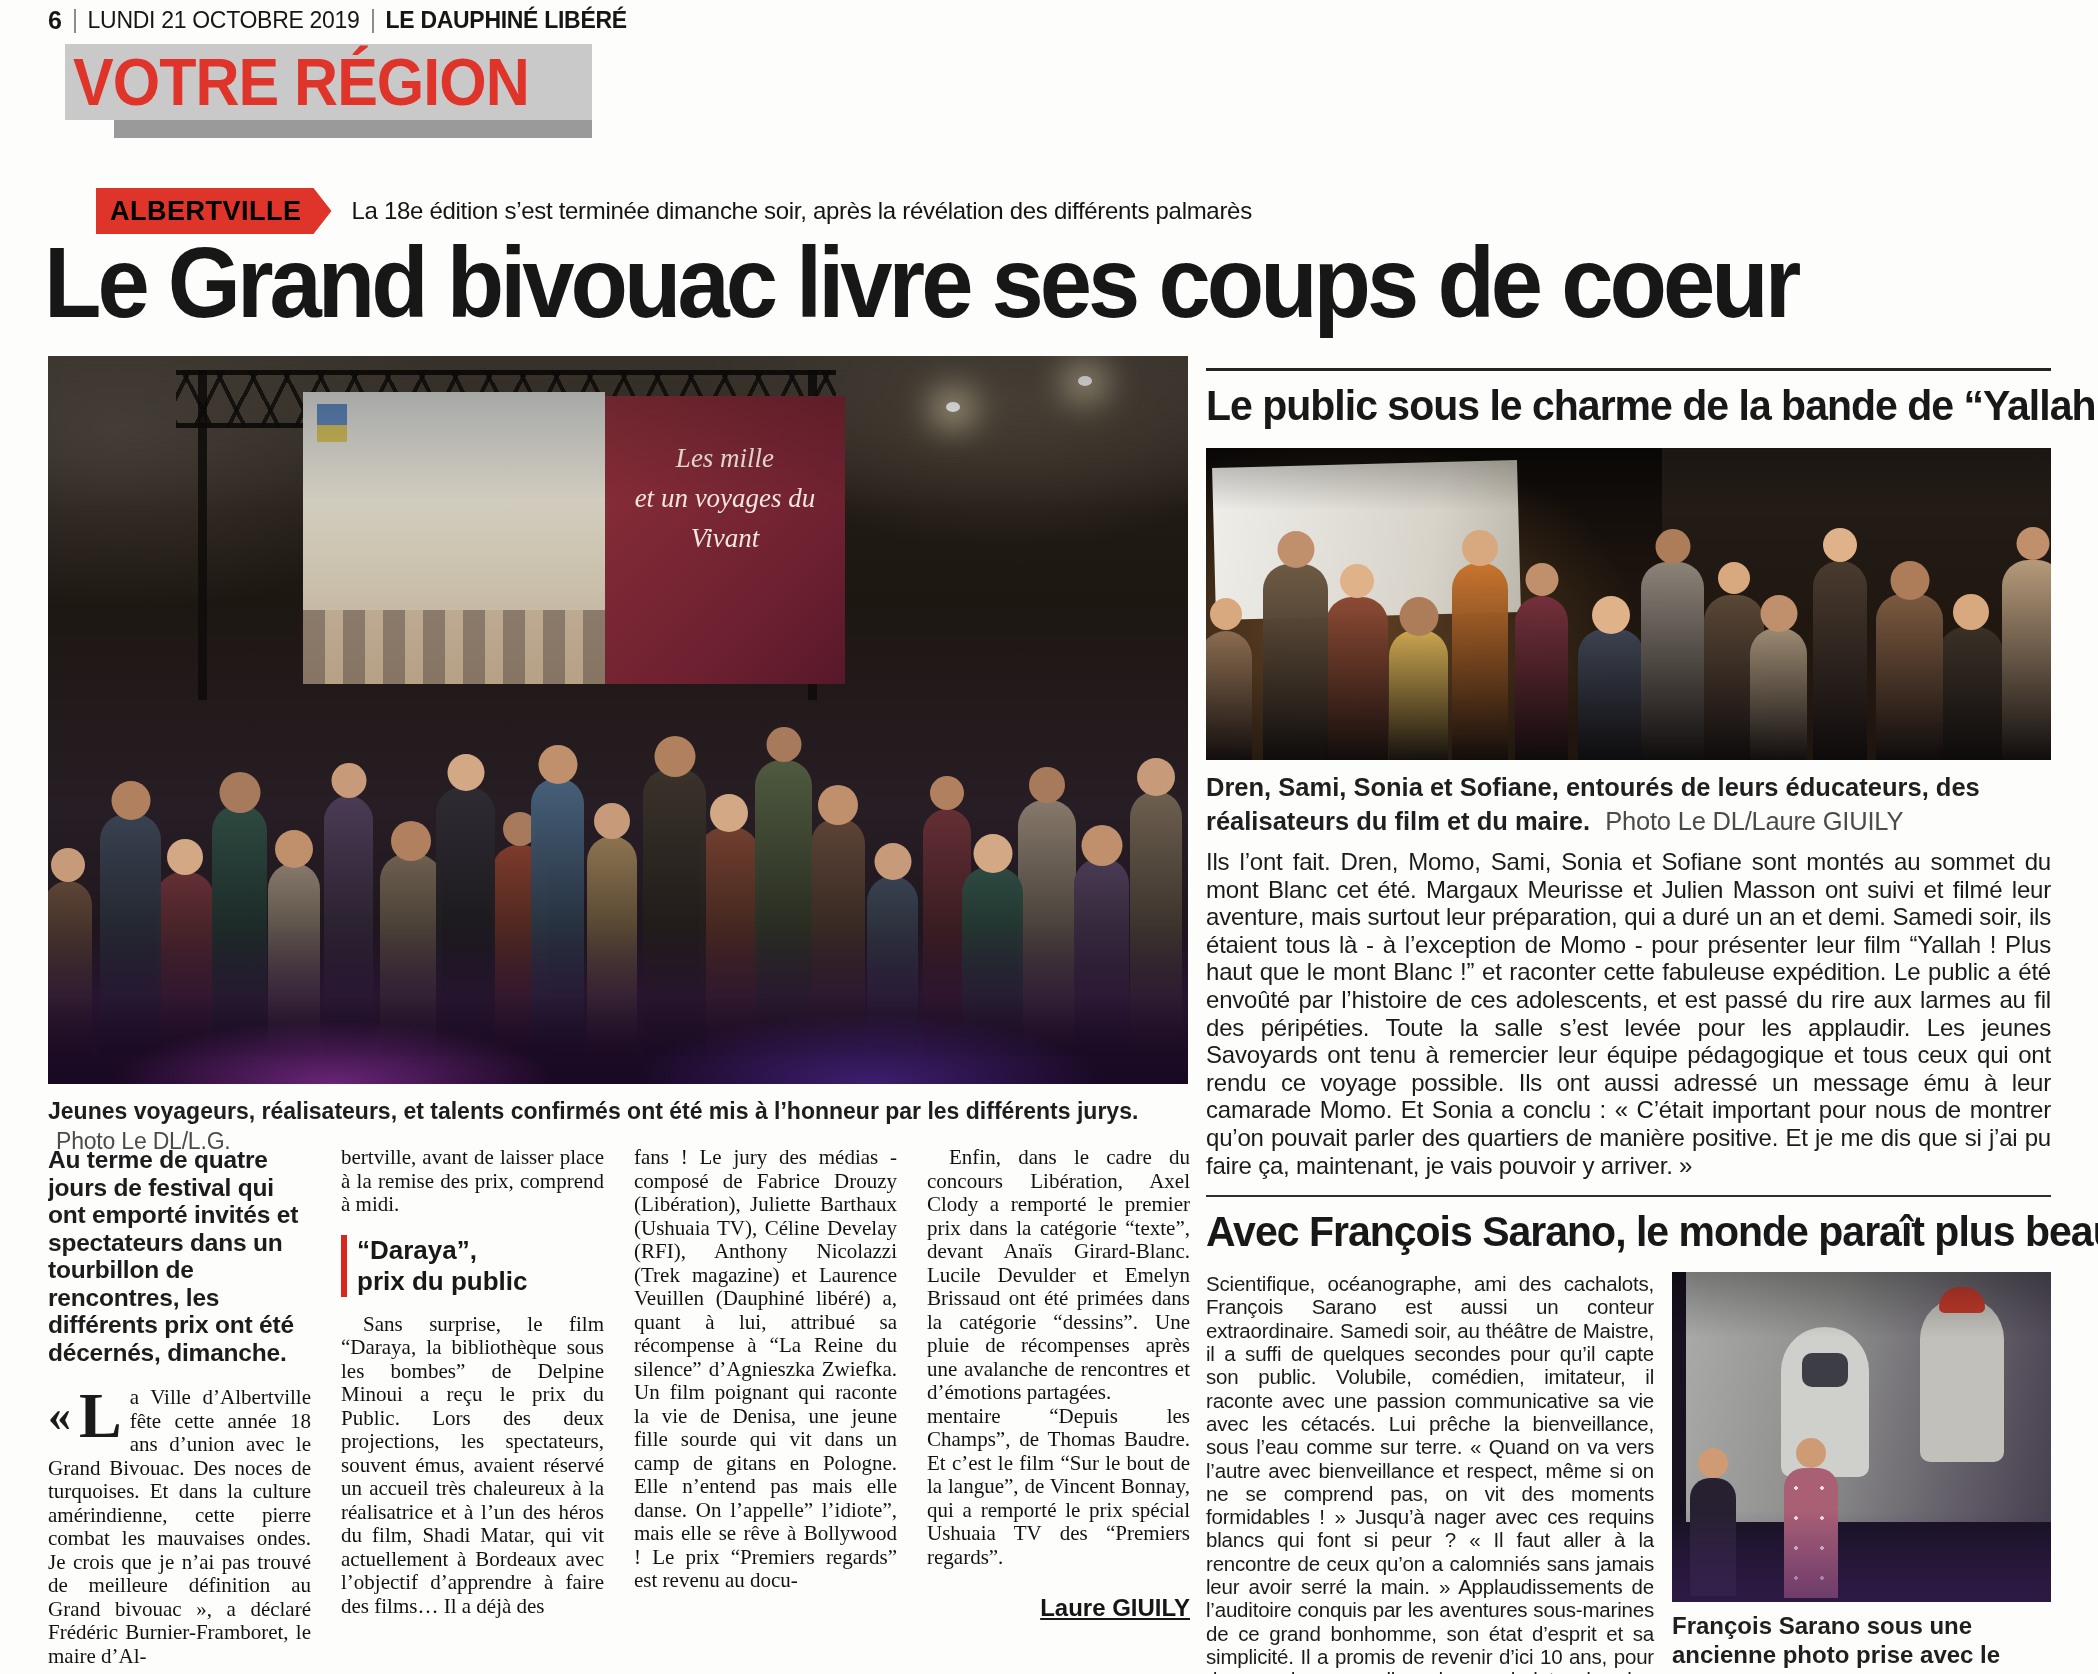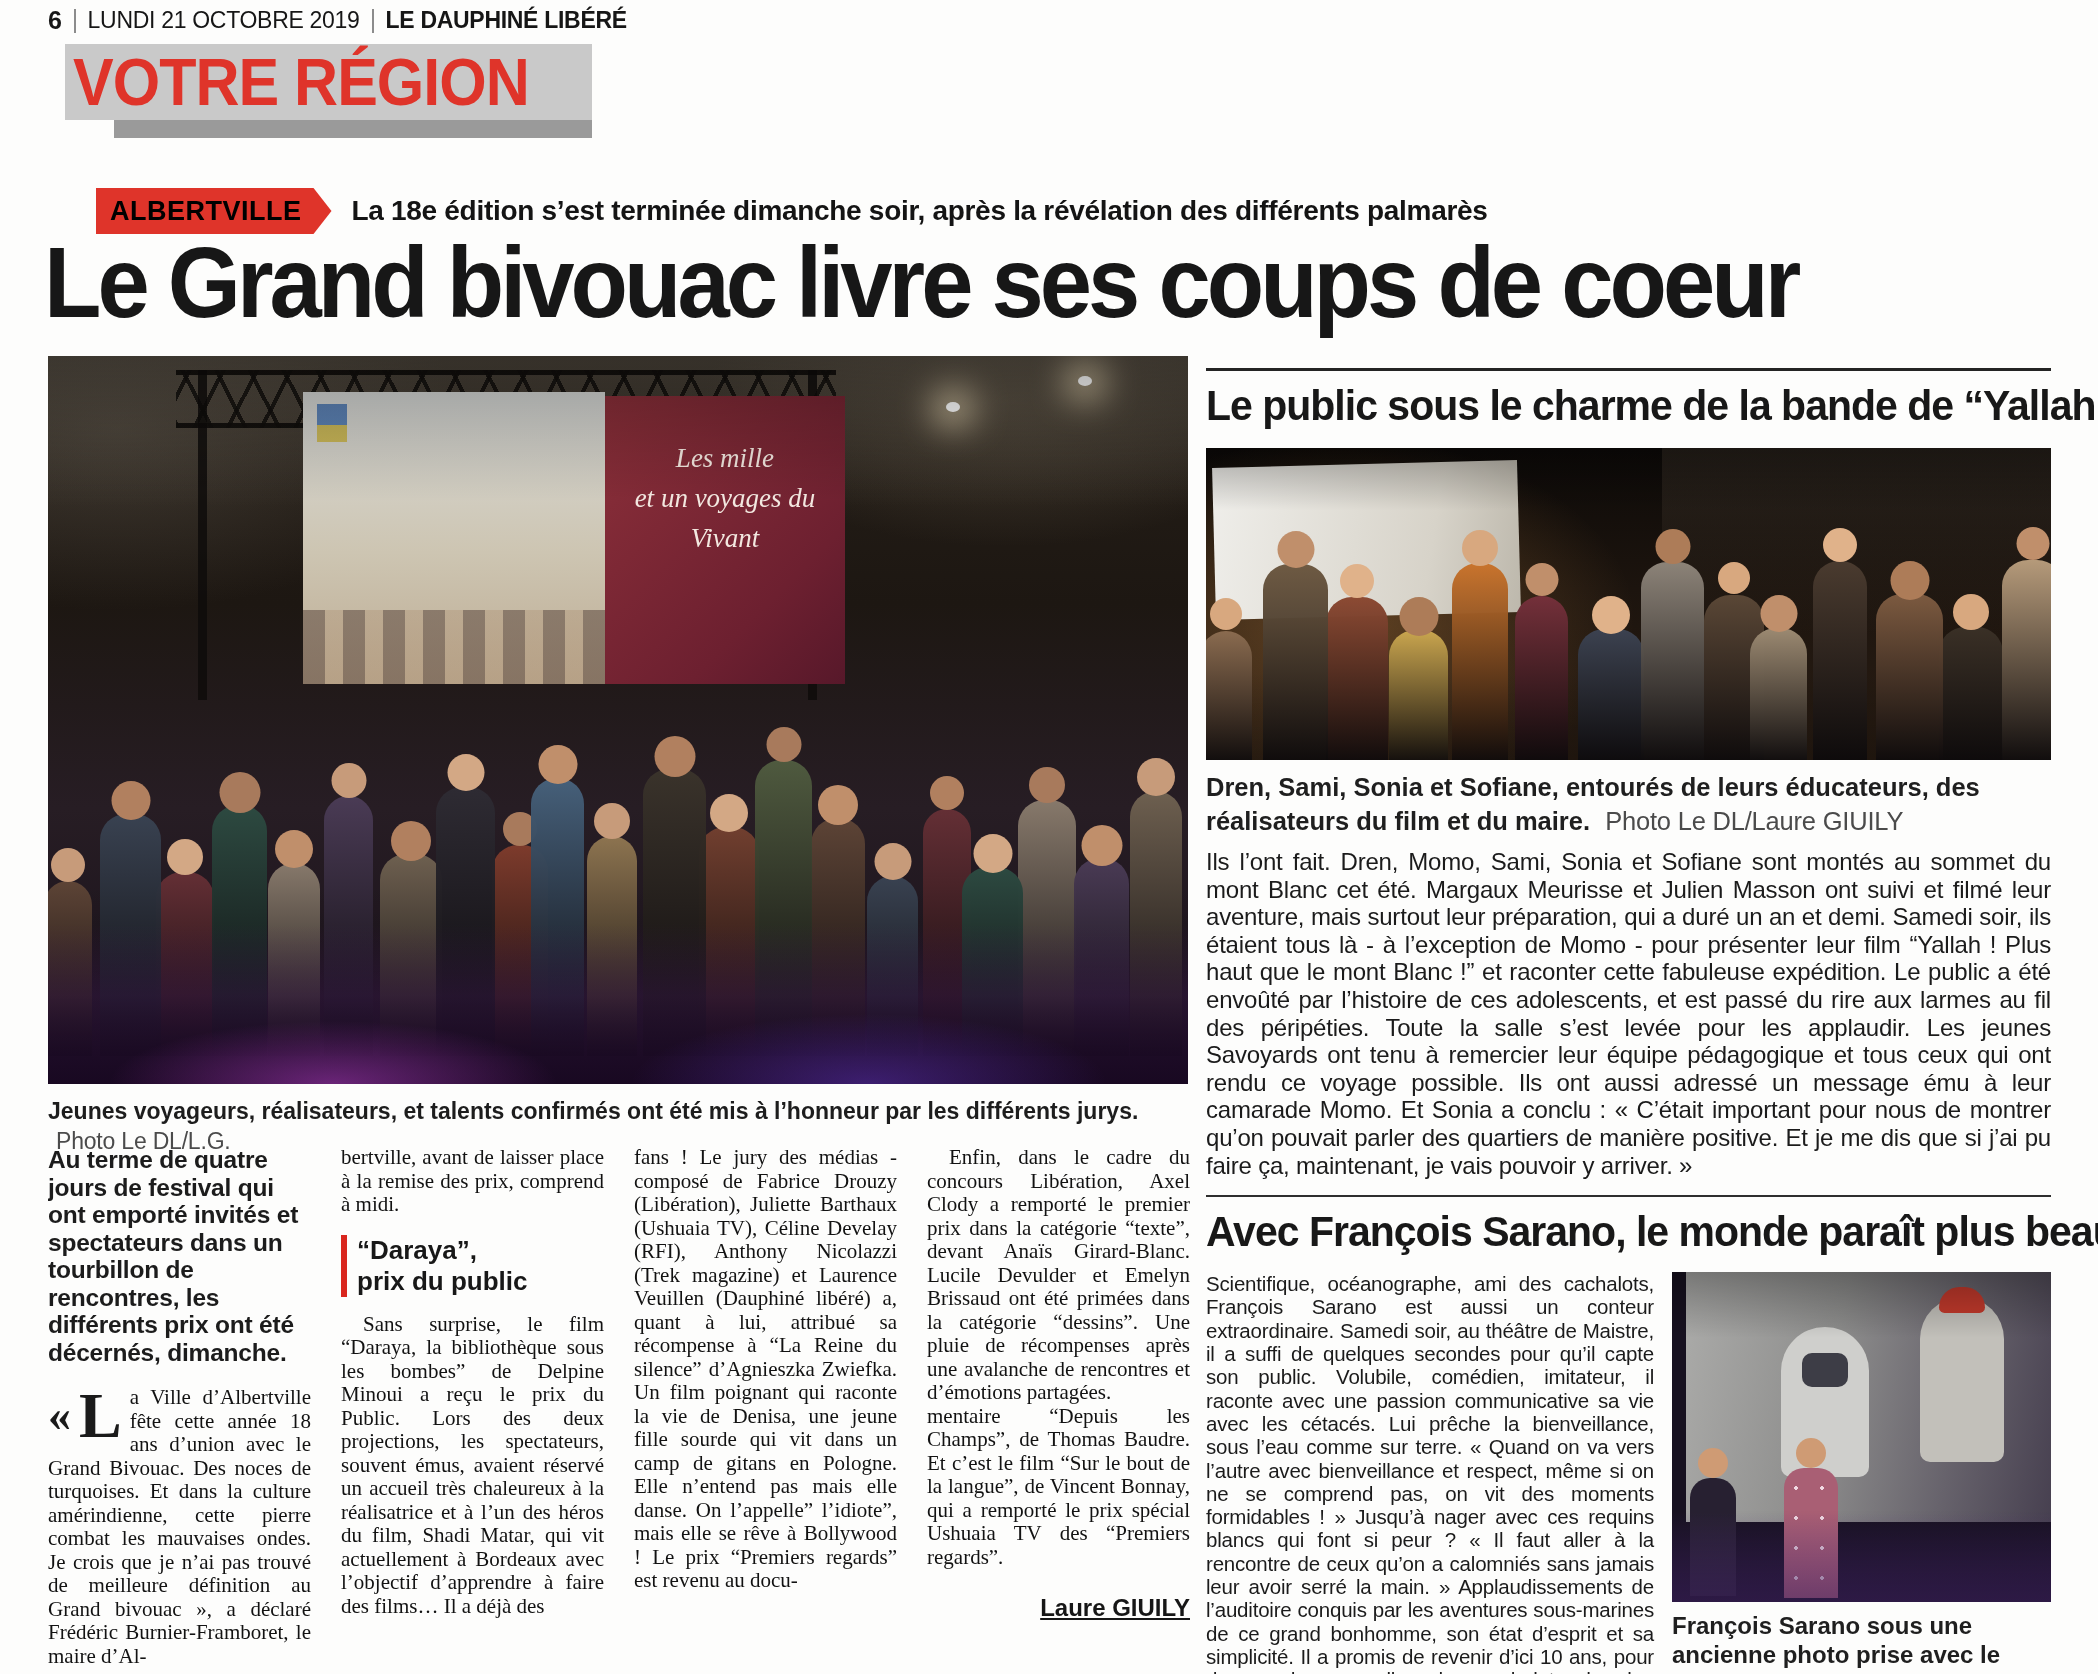--- a/index.html
+++ b/index.html
@@ -19,21 +19,21 @@
                  background:#c9c9c9; display:flex; align-items:center; }
   .region-title { color:#df342a; font-weight:bold; font-size:61px; letter-spacing:-1px;
                   padding-left:8px; transform:scaleY(1.08); transform-origin:left center; white-space:nowrap; }
   .region-shadow { position:absolute; left:114px; top:120px; width:478px; height:18px; background:#9a9a9a; }
 
   
   .kicker { position:absolute; left:48px; top:188px; display:flex; align-items:center; gap:20px; }
   .kicker-tag { background:#df342a; color:#000000; font-weight:bold; font-size:27px; letter-spacing:0.5px;
                 padding:8px 30px 7px 14px;
                 clip-path:polygon(0 0, calc(100% - 18px) 0, 100% 50%, calc(100% - 18px) 100%, 0 100%);margin-left:48px; }
-  .kicker-text { font-weight:bold; font-size:28px; letter-spacing:-0.3px; color:#141414; }
+  .kicker-text { font-weight:normal; font-size:24px; letter-spacing:-0.3px; color:#141414; }
 
   
   .headline { position:absolute; left:44px; top:226px; font-size:94px; font-weight:bold;
               letter-spacing:-4px; color:#171717; white-space:nowrap;
               transform:scaleY(1.06); transform-origin:top left; }
 
   
   .photo { position:relative; overflow:hidden; }
   .vignette { position:absolute; inset:0; pointer-events:none;
               background:linear-gradient(180deg, rgba(0,0,0,.30), rgba(0,0,0,0) 20%, rgba(0,0,0,0) 72%, rgba(0,0,0,.28)); }

